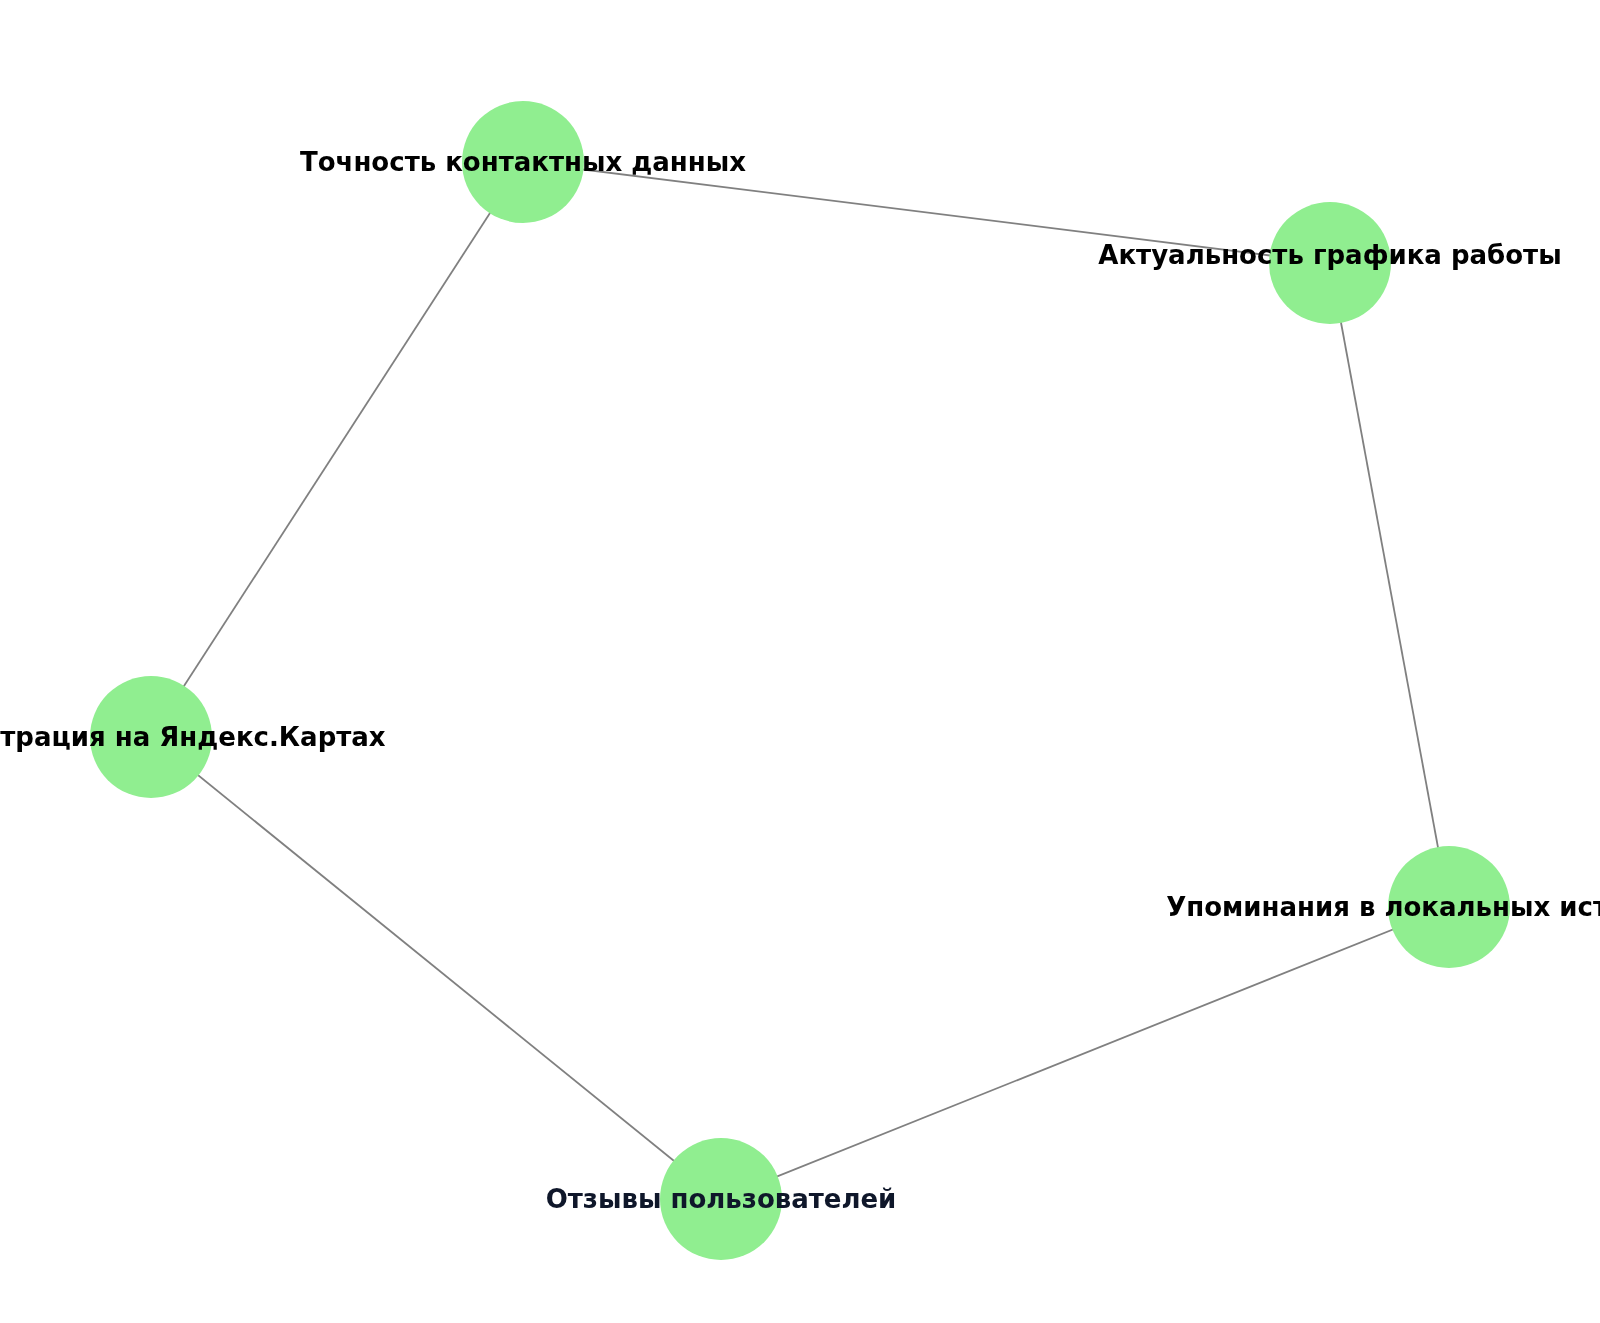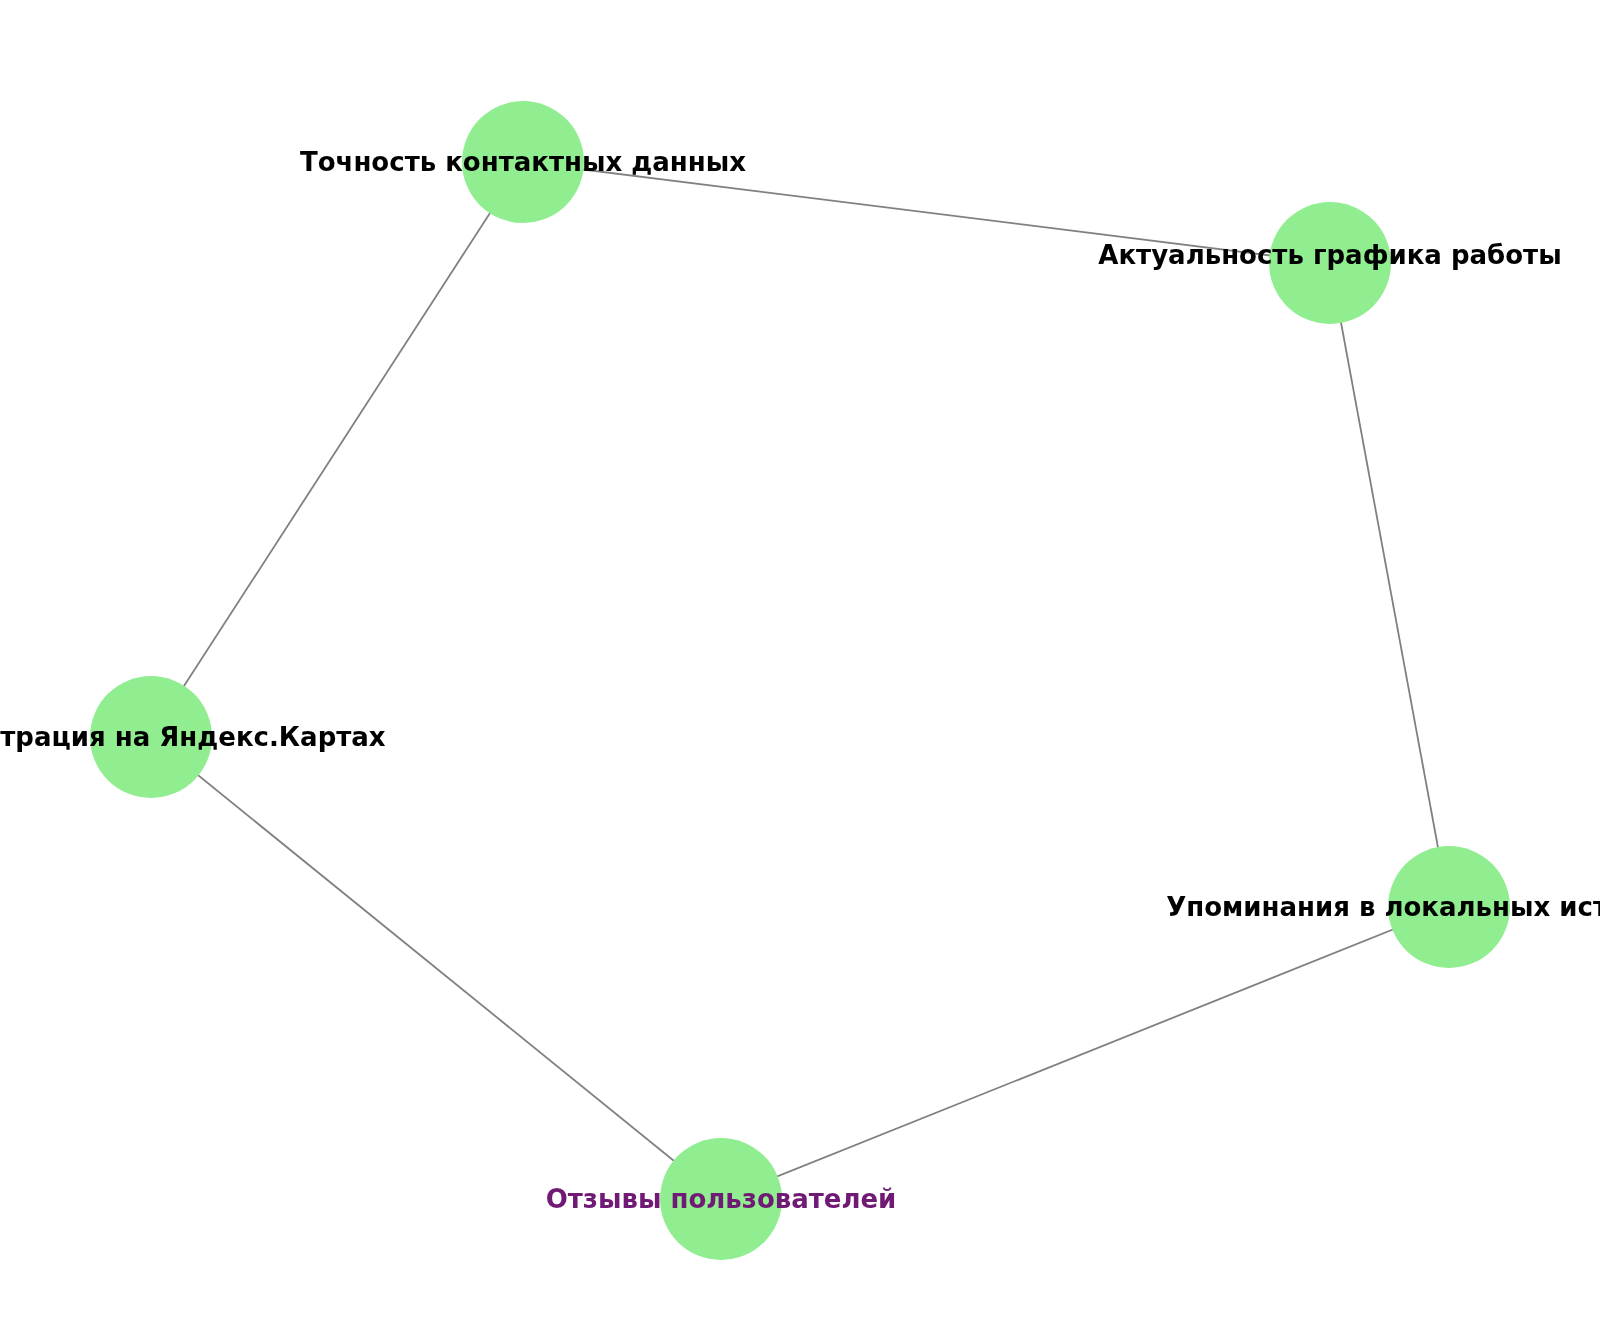--- a/index.html
+++ b/index.html
@@ -61,15 +61,15 @@
         <circle cx="151" cy="737" r="61" fill="#90ee90"></circle>
         <circle cx="1449" cy="907" r="61" fill="#90ee90"></circle>
         <circle cx="721" cy="1199" r="61" fill="#90ee90"></circle>
       </g>
   </svg>
   <div>
       <div class="node-label" style="left: 523px; top: 162px; color: rgb(0, 0, 0);">Точность контактных данных</div>
       <div class="node-label" style="left: 1330px; top: 255px; color: rgb(0, 0, 0);">Актуальность графика работы</div>
       <div class="node-label" style="left: 151px; top: 737px; color: rgb(0, 0, 0);">Регистрация на Яндекс.Картах</div>
       <div class="node-label" style="left: 1449px; top: 907px; color: rgb(0, 0, 0);">Упоминания в локальных источниках</div>
-      <div class="node-label" style="left: 721px; top: 1199px; color: #701a75;">Отзывы пользователей</div>
+      <div class="node-label" style="left: 721px; top: 1199px; color: #0f172a;">Отзывы пользователей</div>
     </div>
 </div>
 
 </body></html>

